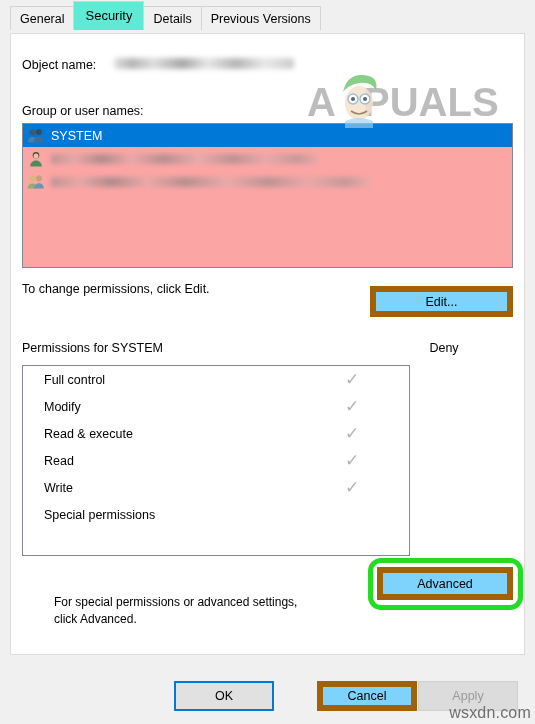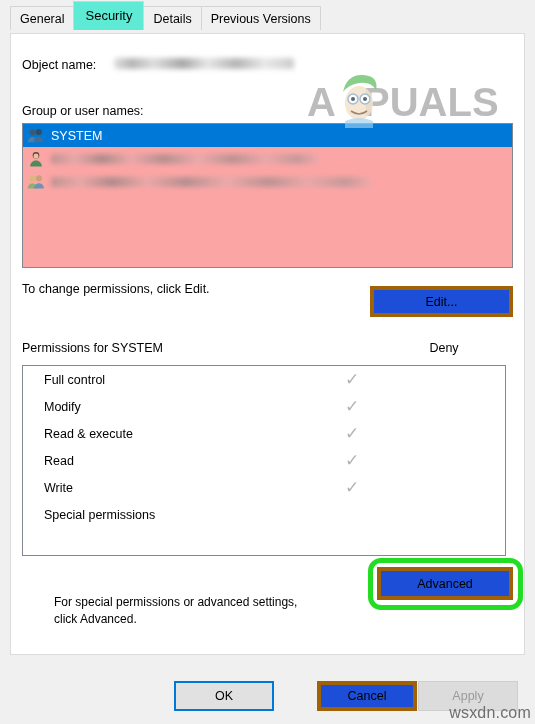--- a/index.html
+++ b/index.html
@@ -154,22 +154,22 @@
       rgba(190,190,190,0.18) 100%);
     filter: blur(2.4px);
   }
   .row-label.blur.w1 { width: 268px; }
   .row-label.blur.w2 { width: 320px; }
 
   
   #txt-change-perms { left: 11px; top: 248px; }
 
   .btn {
-    background: #1d4ed8;
-    border: 4px solid #a16207;
+    background: #7dd3fc;
+    border: 6px solid #a16207;
     font-family: "Liberation Sans", sans-serif;
     font-size: 12.5px;
     color: #000;
     box-sizing: border-box;
     text-align: center;
     cursor: default;
     padding: 0;
   }
   #btn-edit {
     position: absolute;
@@ -189,21 +189,21 @@
     width: 54px;
   }
   #head-allow { left: 314px; margin-top: 45px; }
   #head-deny  { left: 406px; }
 
   
   .permbox {
     position: absolute;
     left: 11px;
     top: 331px;
-    width: 484px;
+    width: 388px;
     height: 191px;
     background: #ffffff;
     border: 1px solid #828790;
     box-sizing: border-box;
   }
   .perm-row {
     height: 27px;
     display: flex;
     align-items: center;
     position: relative;

